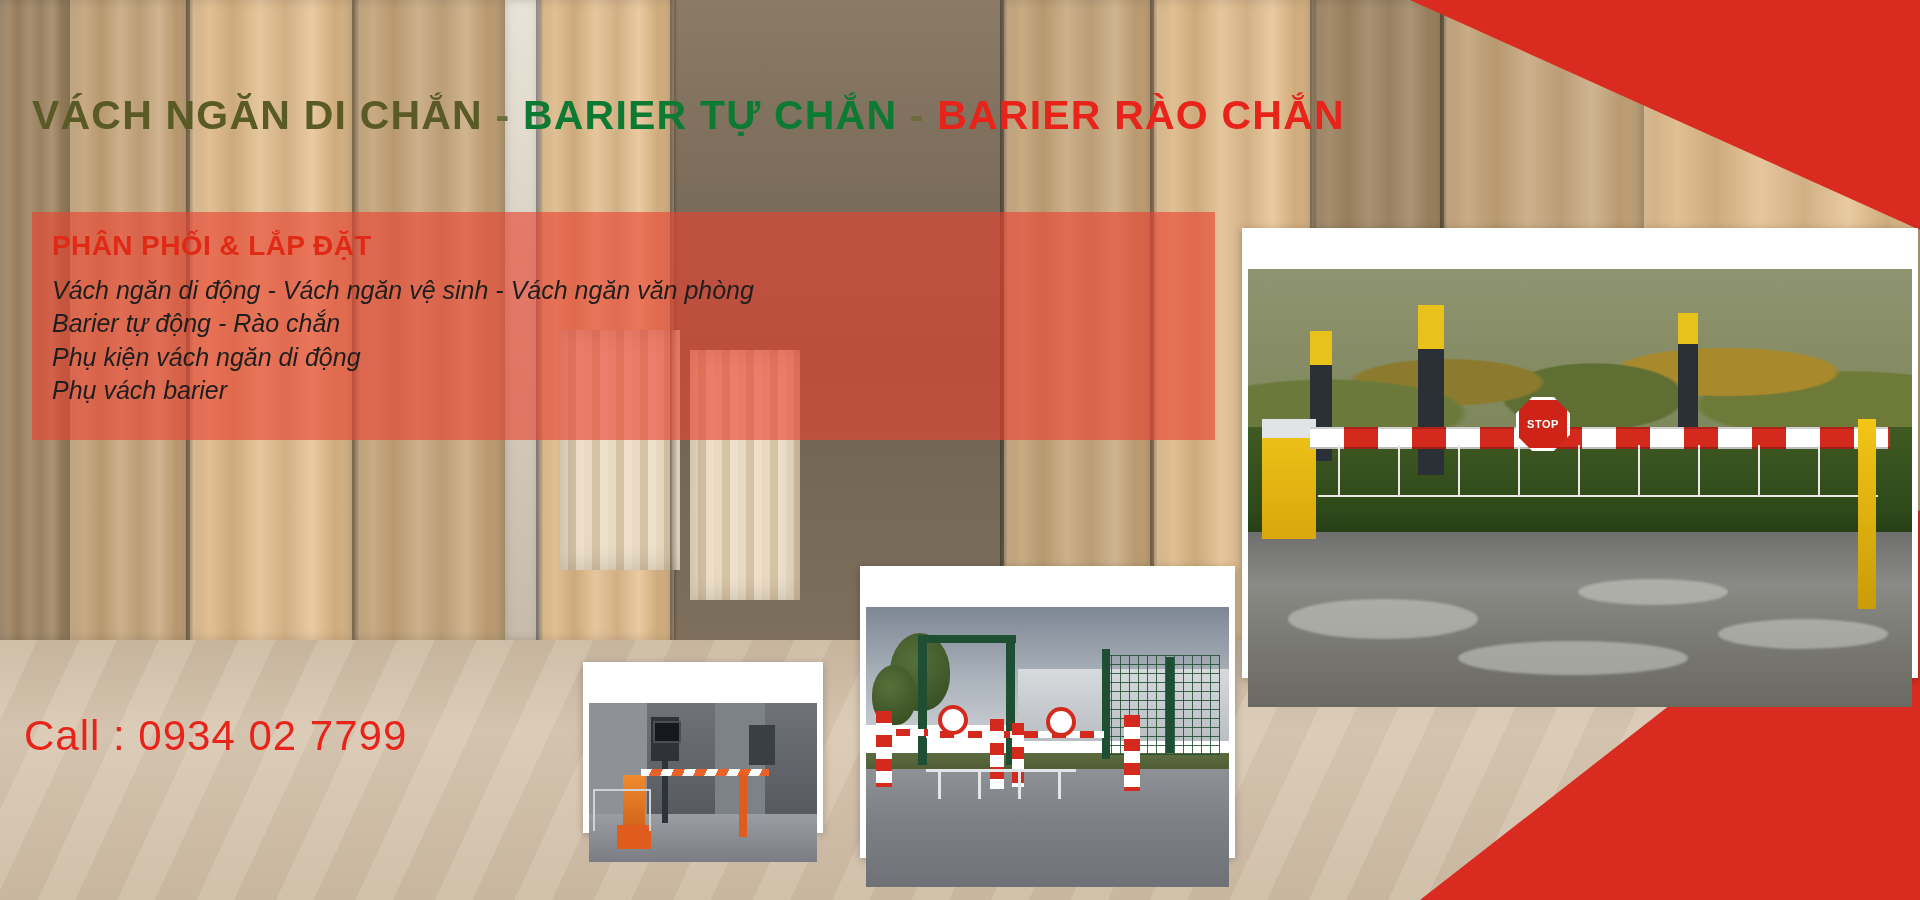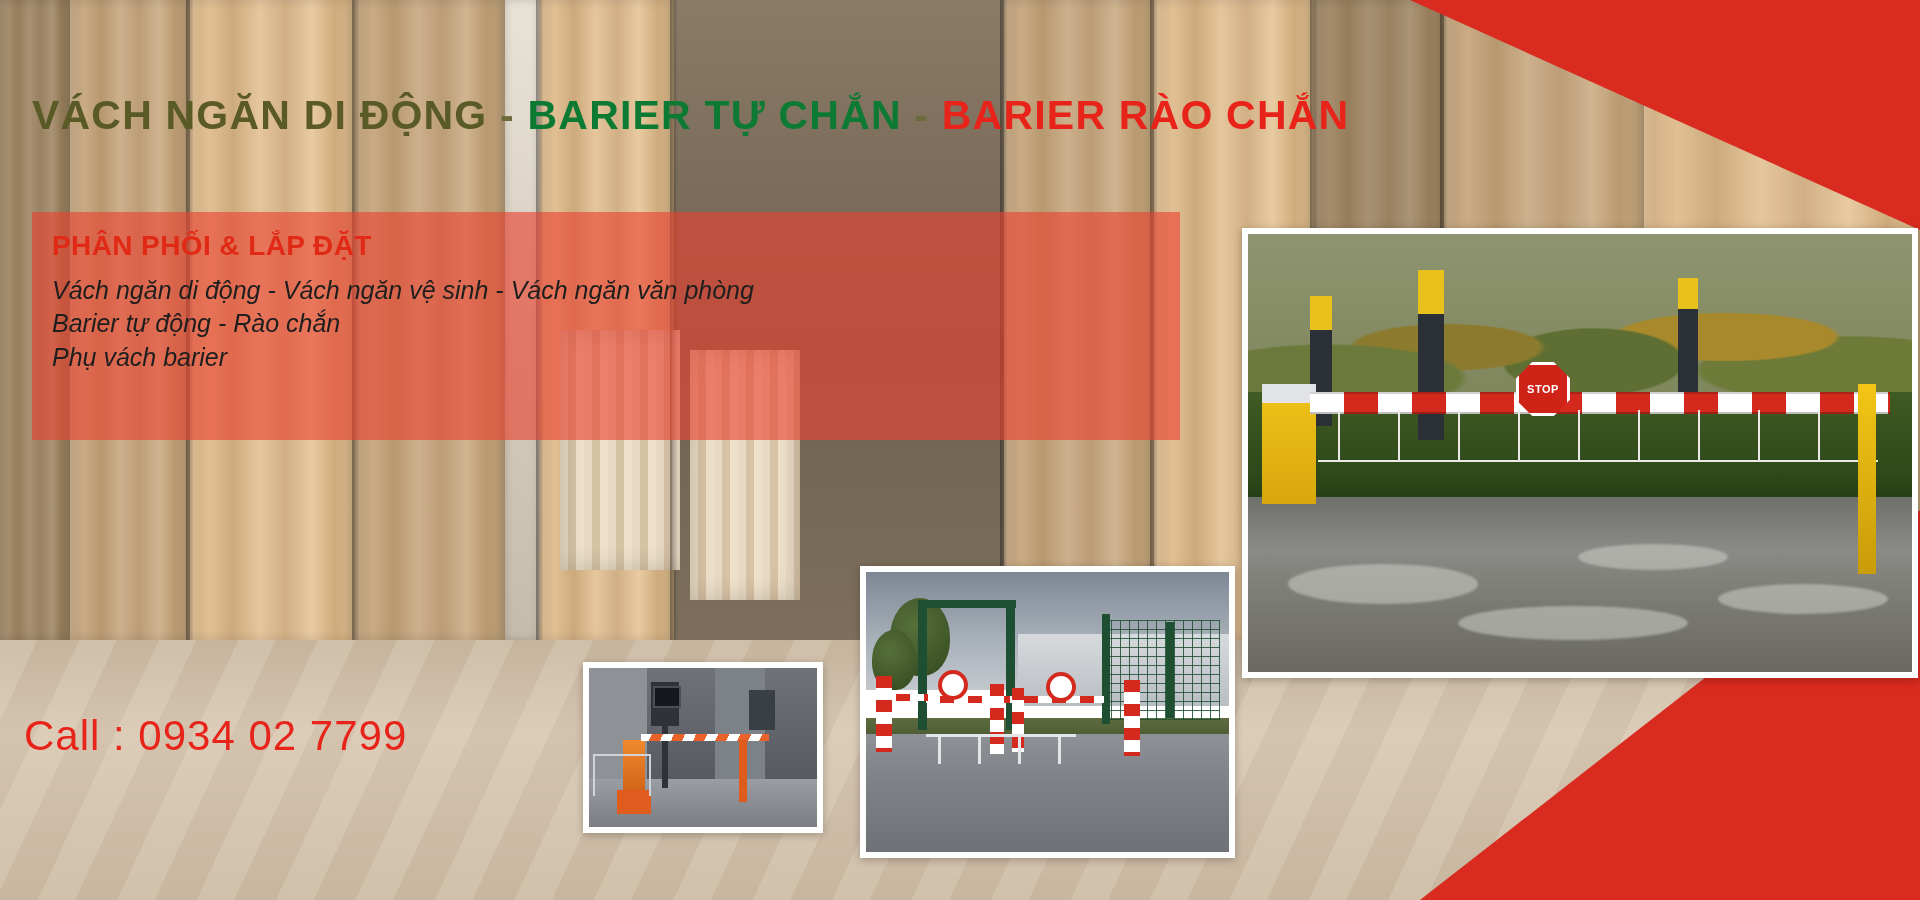--- a/index.html
+++ b/index.html
@@ -109,20 +109,21 @@
   .h-part3 { color: #e8231a; }
 
   
   .info-panel {
     position: absolute;
     left: 32px;
     top: 212px;
     width: 1148px;
     height: 228px;
     background: rgba(234, 66, 49, 0.62);
+    padding-left: 35px;
   }
   .info-title {
     position: absolute;
     left: 20px;
     top: 18px;
     font-size: 28px;
     font-weight: bold;
     color: #e02a16;
     letter-spacing: .4px;
   }
@@ -163,20 +164,21 @@
     position: absolute;
     background: #ffffff;
     padding: 6px;
     box-sizing: border-box;
     box-shadow: 0 2px 8px rgba(0,0,0,.25);
   }
   .photo .inner {
     position: relative;
     width: 100%; height: 100%;
     overflow: hidden;
+    margin-top: 35px;
   }
 
   
   #photo-barrier-road { left: 1242px; top: 228px; width: 676px; height: 450px; }
   .p1-sky { position:absolute; left:0; top:0; width:100%; height:46%;
     background: linear-gradient(180deg,#a9a293 0%, #cfc6ad 45%, #9aa07f 100%); }
   .p1-trees { position:absolute; left:0; top:0; width:100%; height:47%;
     background:
       radial-gradient(ellipse at 12% 70%, #6b7a3a 0 16%, transparent 17%),
       radial-gradient(ellipse at 30% 55%, #8c7b2e 0 14%, transparent 15%),
@@ -287,28 +289,29 @@
     <div class="vbeam" style="left:1440px;"></div>
 
     <div class="bg-floor"></div>
     <div class="floor-sheen"></div>
   </div>
 
   <div class="red-top"></div>
   <div class="red-bottom"></div>
 
   <div class="headline">
-    <span class="h-part1">VÁCH NGĂN DI ĐỘNG</span><span class="h-sep"> - </span><span class="h-part2">BARIER TỰ CHẮN</span><span class="h-sep"> - </span><span class="h-part3">BARIER RÀO CHẮN</span>
+    <span class="h-part1">VÁCH NGĂN DI CHẮN</span><span class="h-sep"> - </span><span class="h-part2">BARIER TỰ CHẮN</span><span class="h-sep"> - </span><span class="h-part3">BARIER RÀO CHẮN</span>
   </div>
 
   <div class="info-panel">
     <div class="info-title">PHÂN PHỐI &amp; LẮP ĐẶT</div>
     <div class="info-lines">
       <div>Vách ngăn di động - Vách ngăn vệ sinh - Vách ngăn văn phòng</div>
       <div>Barier tự động - Rào chắn</div>
+      <div>Phụ kiện vách ngăn di động</div>
       <div>Phụ vách barier</div>
     </div>
   </div>
 
   <div class="call">Call : 0934 02 7799</div>
 
   <div class="photo" id="photo-barrier-road">
     <div class="inner">
       <div class="p1-sky"></div>
       <div class="p1-trees"></div>

